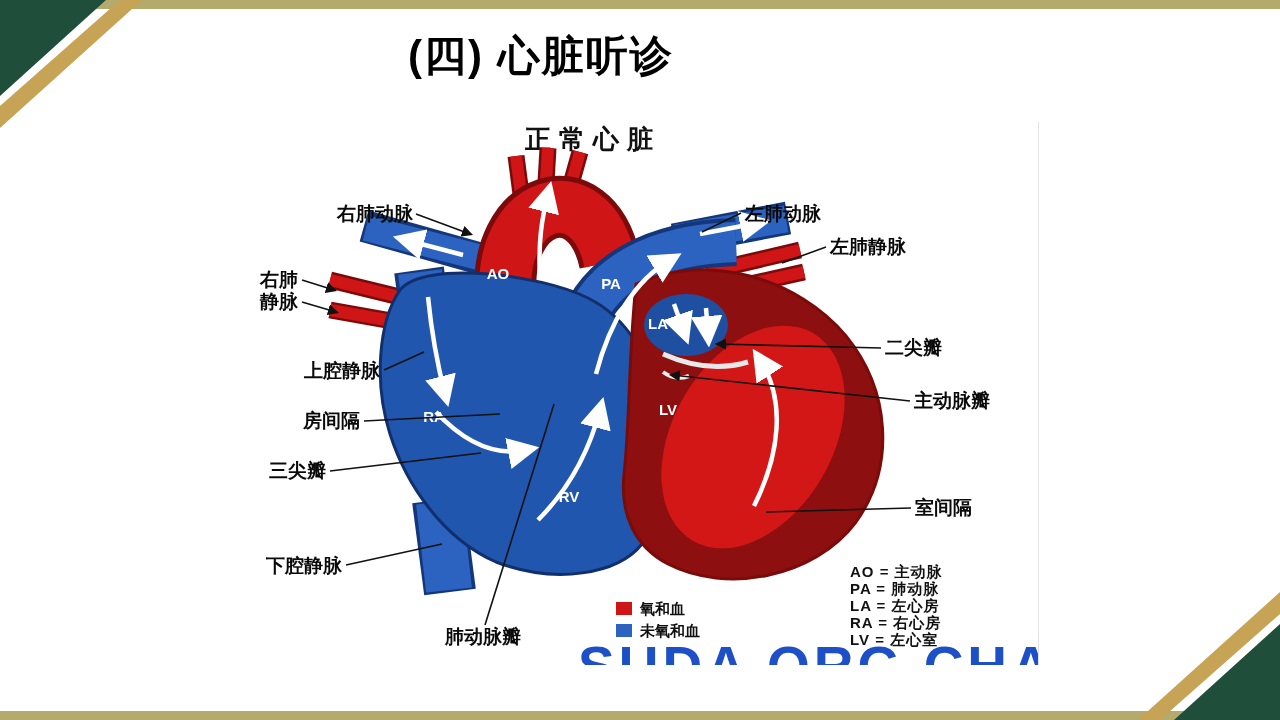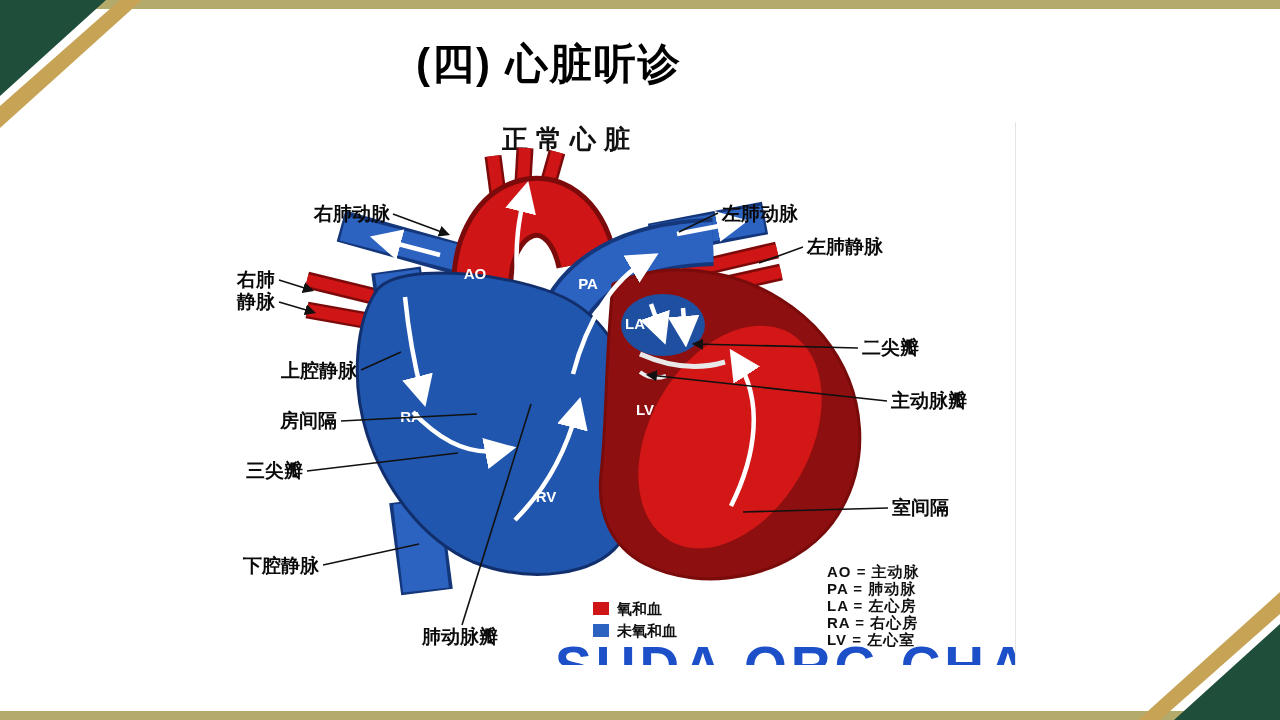--- a/index.html
+++ b/index.html
@@ -9,25 +9,25 @@
     background:#ffffff;
   }
   .slide{position:relative;width:1280px;height:720px;overflow:hidden;background:#ffffff;}
   .accent-bar{position:absolute;left:0;width:1280px;height:9px;background:#b3aa6b;}
   .accent-bar.top{top:0;}
   .accent-bar.bottom{bottom:0;}
   .corner{position:absolute;}
   .corner.tl{left:0;top:0;}
   .corner.br{right:0;bottom:0;}
   .slide-title{
-    position:absolute;left:408px;top:28px;margin:8px;
+    position:absolute;left:408px;top:28px;margin:0;
     font-size:42px;font-weight:900;color:#000;letter-spacing:2px;
   }
   .diagram{
-    position:absolute;left:215px;top:122px;width:800px;height:543px;
+    position:absolute;left:238px;top:122px;width:800px;height:543px;
     background:#ffffff;border-right:1px solid #e3e3e3;
   }
   .diagram svg{display:block;}
   text{font-family:"Liberation Sans","DejaVu Sans",sans-serif;}
   .lbl{font-size:19px;font-weight:bold;fill:#0a0a0a;}
   .chamber{font-size:15px;font-weight:bold;fill:#ffffff;}
   .keyline{font-size:15px;font-weight:bold;fill:#111;letter-spacing:1px;}
   .legend-t{font-size:15px;font-weight:bold;fill:#111;}
   .dg-title{font-size:26px;font-weight:bold;fill:#111;letter-spacing:8px;}
   .leader{stroke:#111;stroke-width:1.6;fill:none;}

